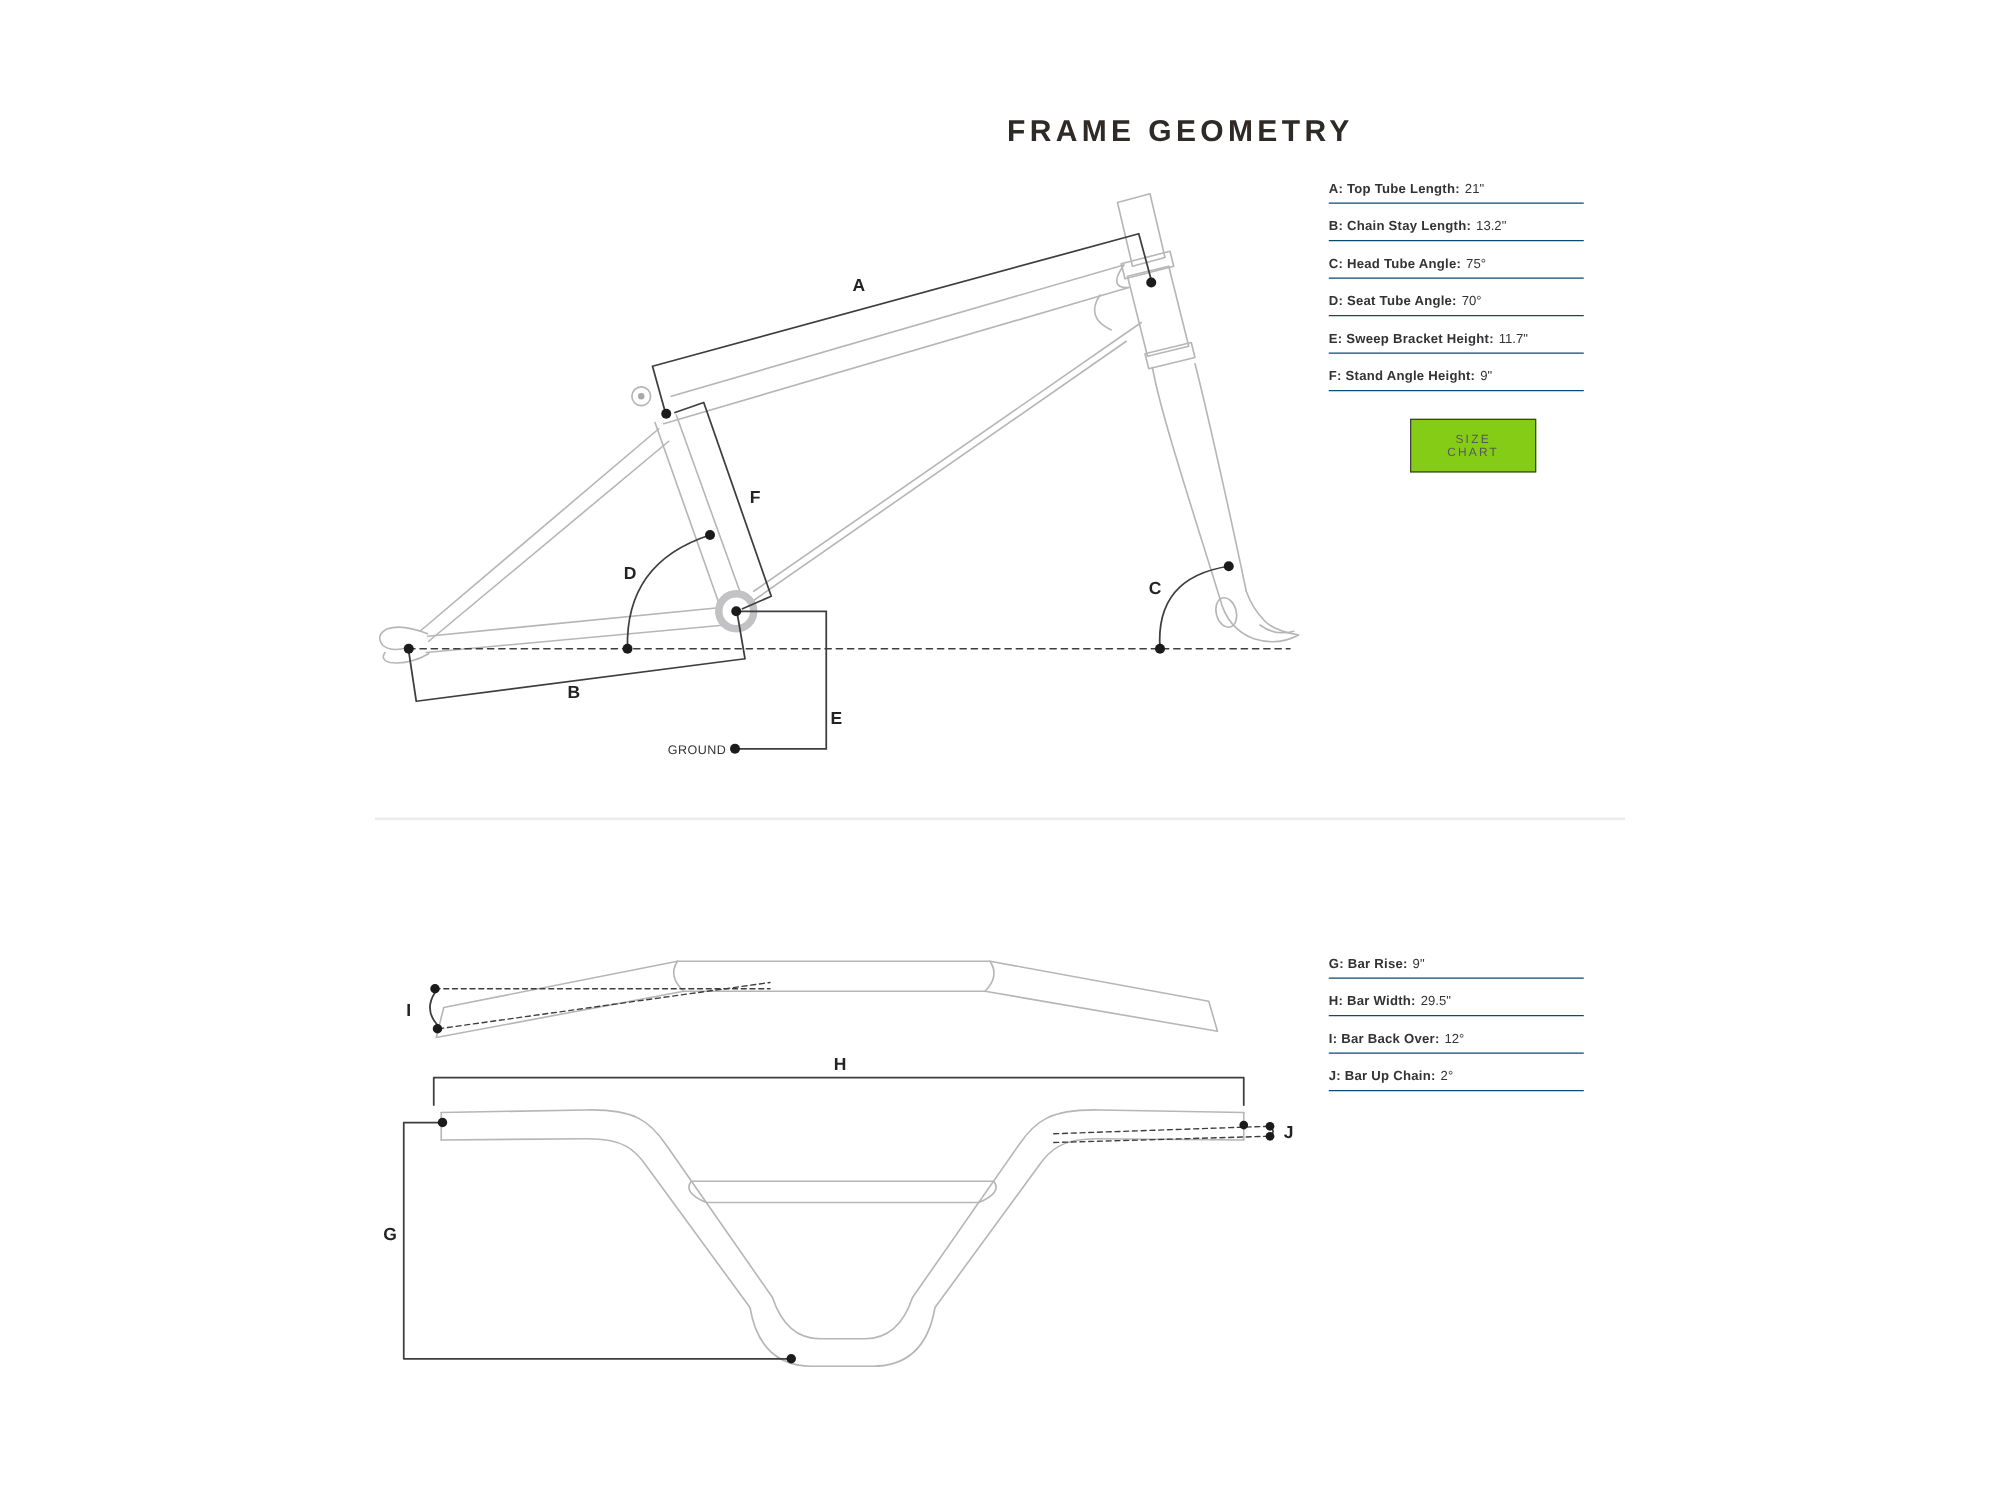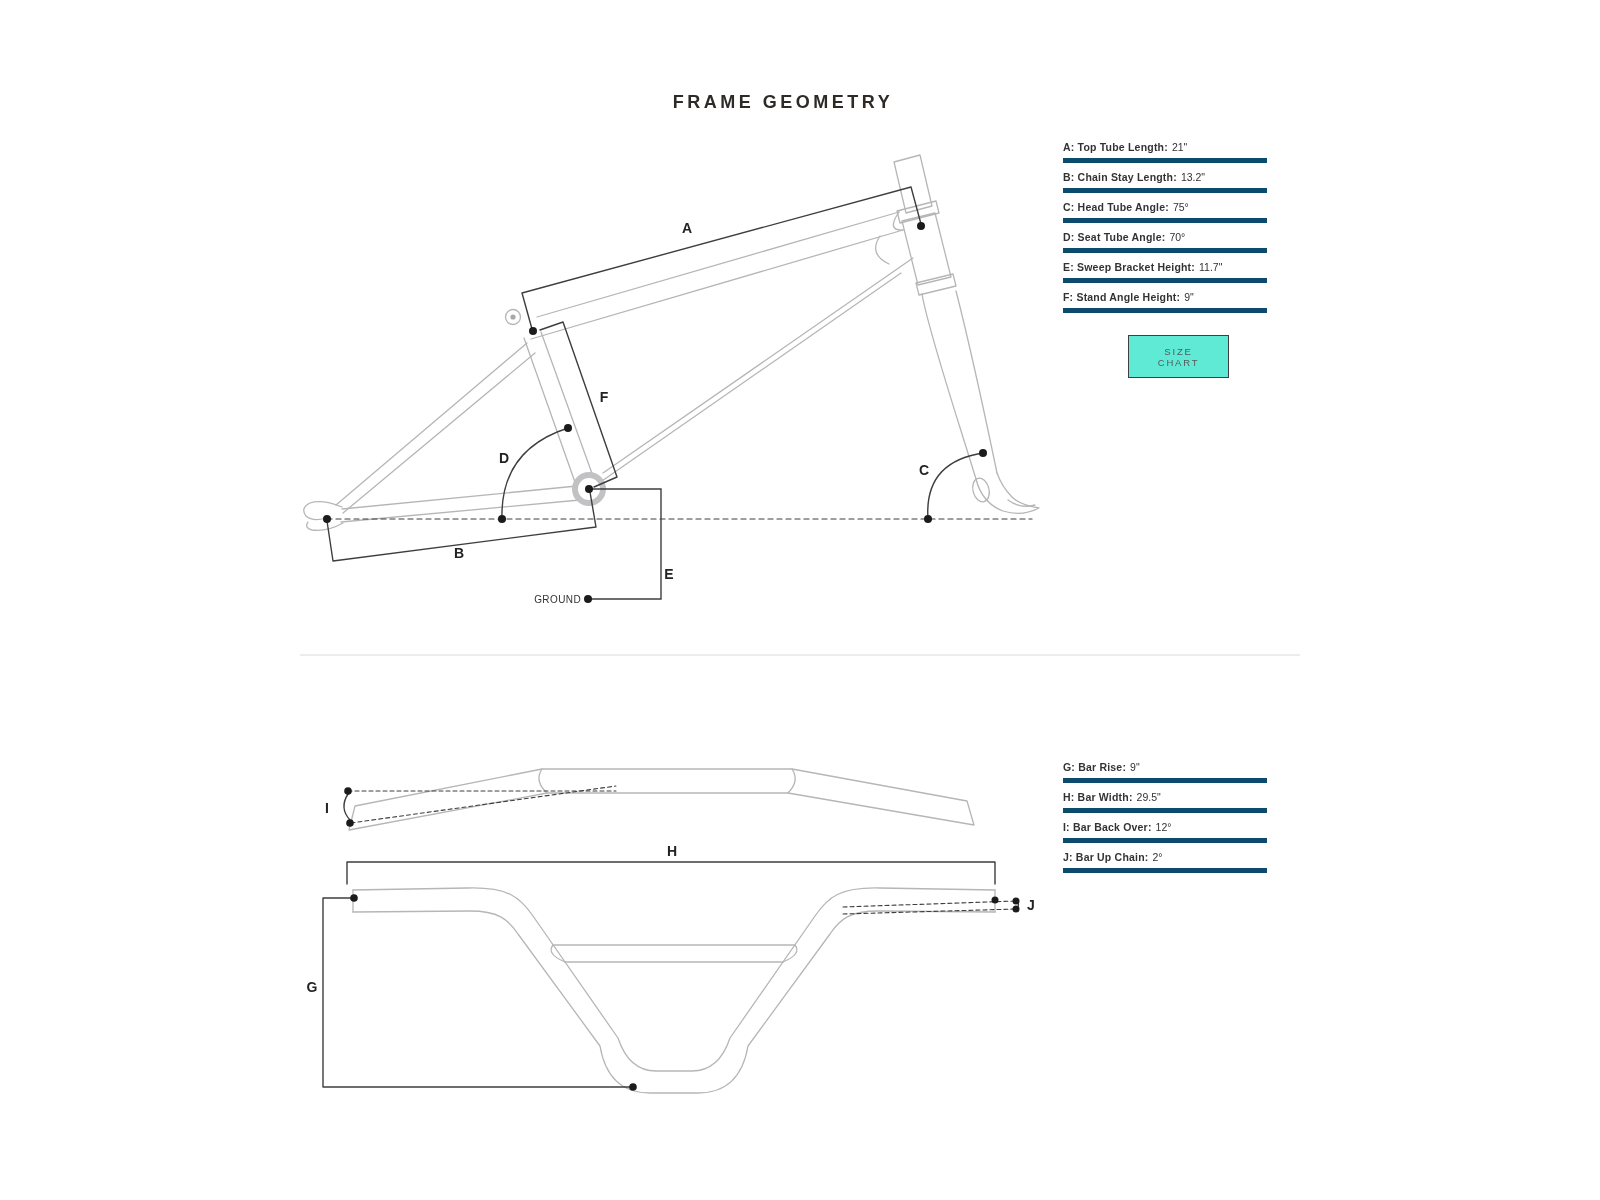--- a/index.html
+++ b/index.html
@@ -1,34 +1,34 @@
 <!DOCTYPE html>
 <html><head>
 <meta charset="utf-8">
 <style>
   html,body { margin:0; padding:0; background:#ffffff; }
   .page {
     position:relative; width:1600px; height:1200px; background:#ffffff;
     font-family:"Liberation Sans", sans-serif; overflow:hidden;
   }
   .section-title {
-    position:absolute; width:600px; text-align:center;
-    font-size:18px; font-weight:800; letter-spacing:3.5px; color:#2e2a27;
+    position:absolute; width:600px; text-align:right;
+    font-size:24px; font-weight:800; letter-spacing:3.5px; color:#2e2a27;
   }
   .spec-list { position:absolute; width:204px; }
   .spec-row {
-    height:30px; border-bottom:5px solid #0c4a6e;
+    height:30px; border-bottom:1px solid #0c4a6e;
     display:flex; align-items:flex-end; padding-bottom:6px; box-sizing:border-box;
     font-size:10.5px; color:#333335; line-height:1;
   }
   .spec-label { font-weight:700; margin-right:4px; letter-spacing:.2px; }
   .spec-value { font-weight:400; }
   .size-chart-btn {
     position:absolute; left:1128px; top:335px; width:101px; height:43px;
-    background:#5eead4; border:1px solid #3f3f41; color:#58585a;
+    background:#84cc16; border:1px solid #3f3f41; color:#58585a;
     font-family:"Liberation Sans", sans-serif; font-size:9.5px; letter-spacing:1.8px;
     display:flex; align-items:center; justify-content:center; cursor:pointer; padding:16px;
   }
   .divider { position:absolute; left:300px; top:654px; width:1000px; height:2px; background:#ececec; }
   .diagram { position:absolute; }
   .diagram text { font:700 14px "Liberation Sans", sans-serif; fill:#232325; }
   .diagram text.small { font:400 10px "Liberation Sans", sans-serif; fill:#333335; letter-spacing:.4px; }
 </style>
 </head>
 <body>

